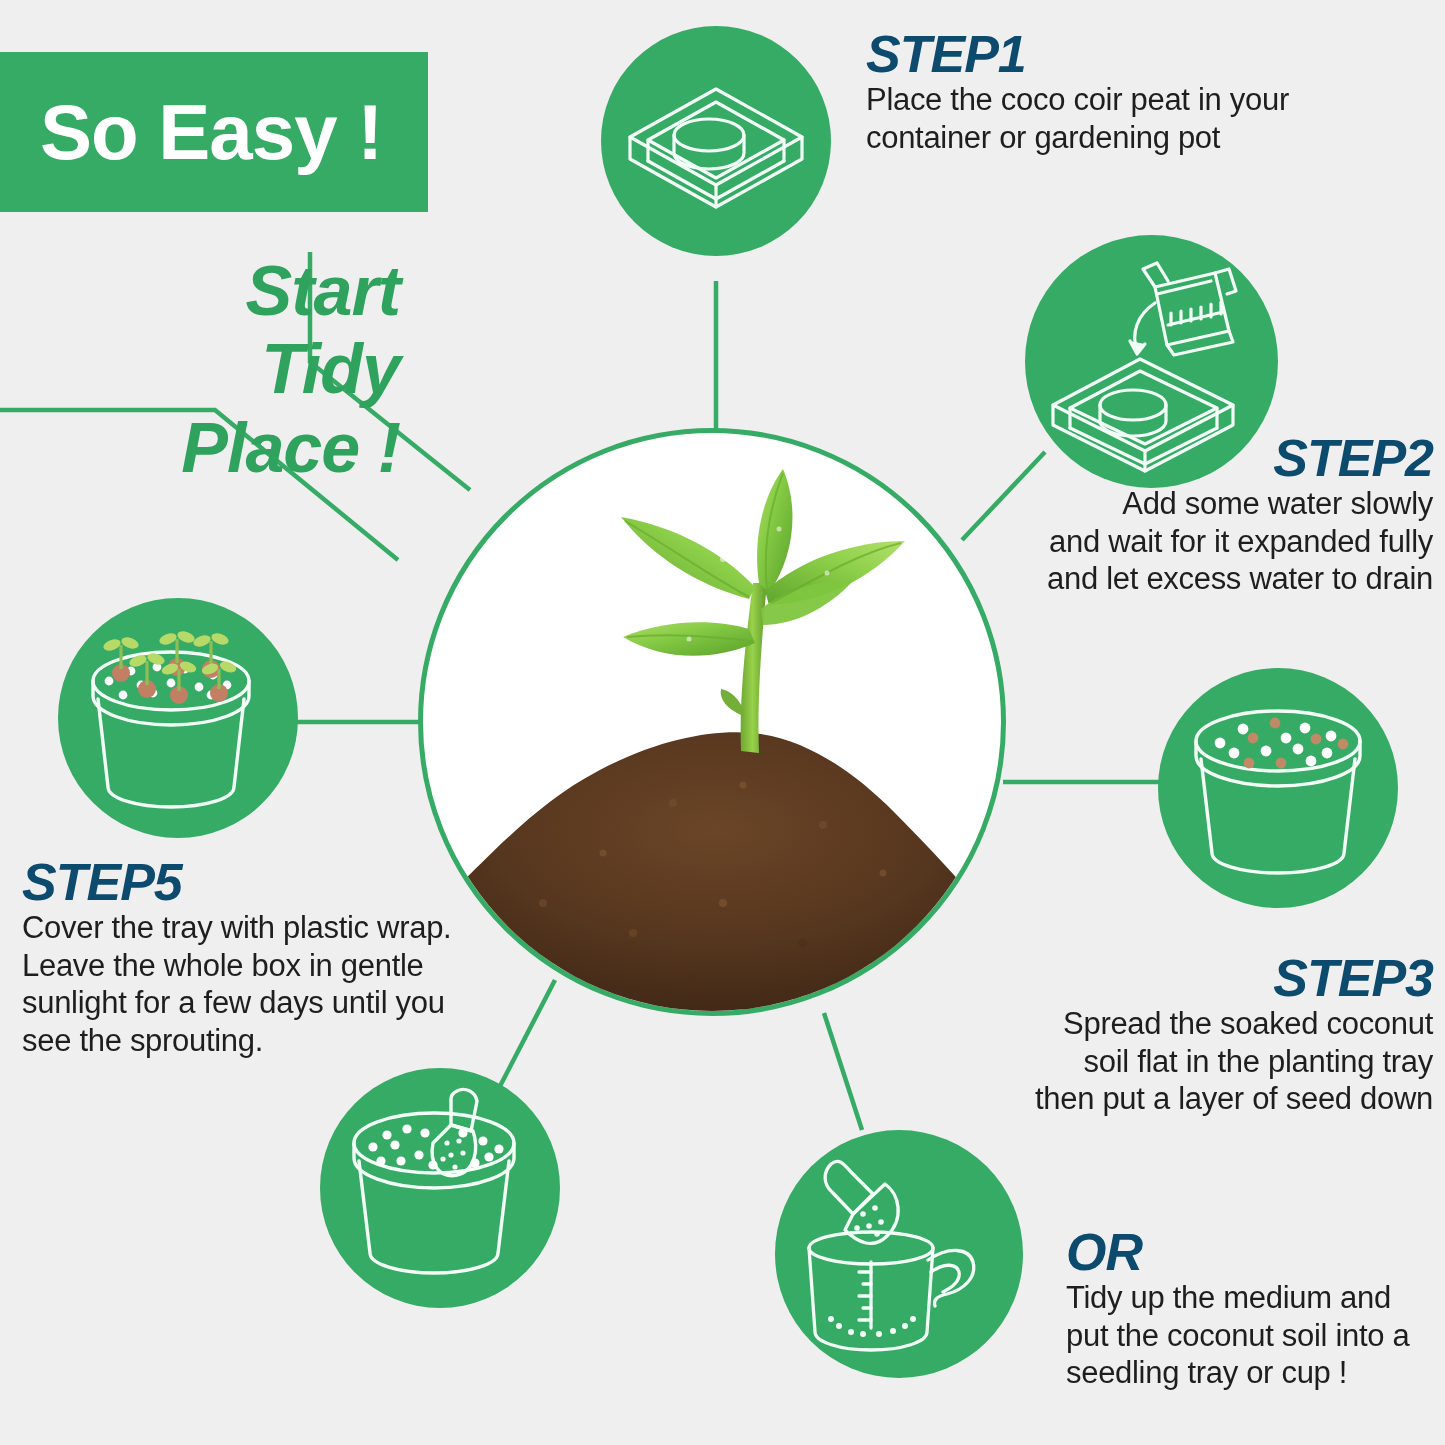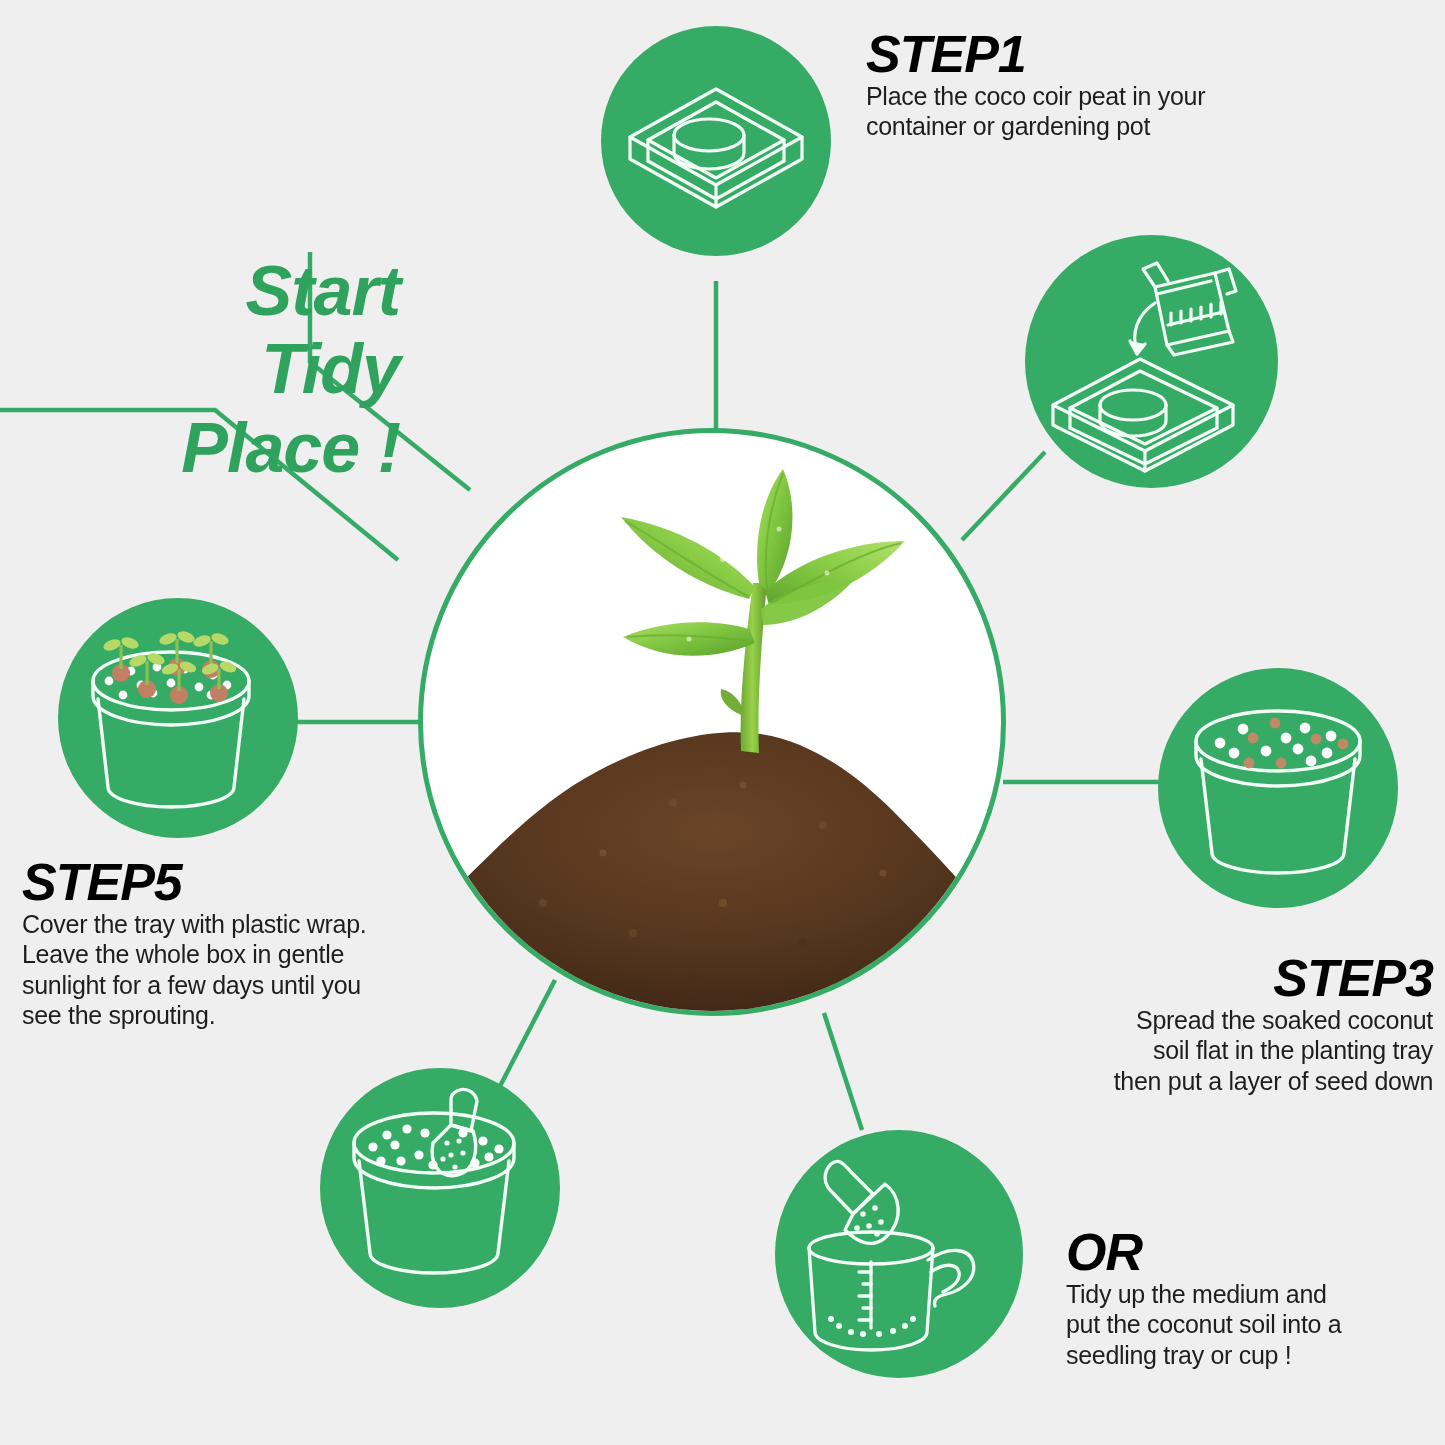--- a/index.html
+++ b/index.html
@@ -50,25 +50,25 @@
     width:588px; height:588px; border-radius:50%;
     background:#ffffff;
     border:5px solid #35ab65;
     overflow:hidden;
   }
   .hero-art{ position:absolute; left:0; top:0; width:578px; height:578px; }
 
   
   .step{ position:absolute; }
   .step .step-label{
-    color:#000000; font-size:52px; font-weight:bold; font-style:italic;
+    color:#0c4a6e; font-size:52px; font-weight:bold; font-style:italic;
     line-height:1.02; letter-spacing:-1px; display:block;
   }
   .step .step-body{
-    color:#1e1e1e; font-size:25px; line-height:1.21;
+    color:#1e1e1e; font-size:31px; line-height:1.21;
     letter-spacing:-0.3px; display:block; white-space:pre-line;
     font-stretch:condensed;
   }
   .align-right{ text-align:right; }
   .align-left{ text-align:left; }
   .align-center{ text-align:center; }
 
   
   #step1{ left:866px; top:28px;  width:470px; }
   #step2{ left:955px; top:432px; width:478px; }
@@ -95,20 +95,23 @@
       <path d="M 1003 782 L 1160 782"></path>
 
       <path name="or" d="M 824 1013 L 862 1130"></path>
 
       <path d="M 555 980 L 498 1090"></path>
 
       <path d="M 288 722 L 420 722"></path>
     </g>
   </svg>
 
+  <div class="banner">
+    <div class="banner-text">So Easy !</div>
+  </div>
 
   <div class="sub-head">
     <span>Start</span>
     <span>Tidy</span>
     <span>Place !</span>
   </div>
 
   <div class="bubble" style="left:601px; top:26px; width:230px; height:230px;">
     <svg width="200" height="200" viewBox="0 0 200 200">
       <g fill="none" stroke="#f2fff7" stroke-width="3.2" stroke-linejoin="round" stroke-linecap="round">
@@ -416,20 +419,26 @@
       </g>
     </svg>
   </div>
 
   <div class="step align-left" id="step1">
     <span class="step-label">STEP1</span>
     <span class="step-body">Place the coco coir peat in your
 container or gardening pot</span>
   </div>
 
+  <div class="step align-right" id="step2">
+    <span class="step-label">STEP2</span>
+    <span class="step-body">Add some water slowly
+and wait for it expanded fully
+and let excess water to drain</span>
+  </div>
 
   <div class="step align-right" id="step3">
     <span class="step-label">STEP3</span>
     <span class="step-body">Spread the soaked coconut
 soil flat in the planting tray
 then put a layer of seed down</span>
   </div>
 
   <div class="step align-left" id="stepOR">
     <span class="step-label">OR</span>

